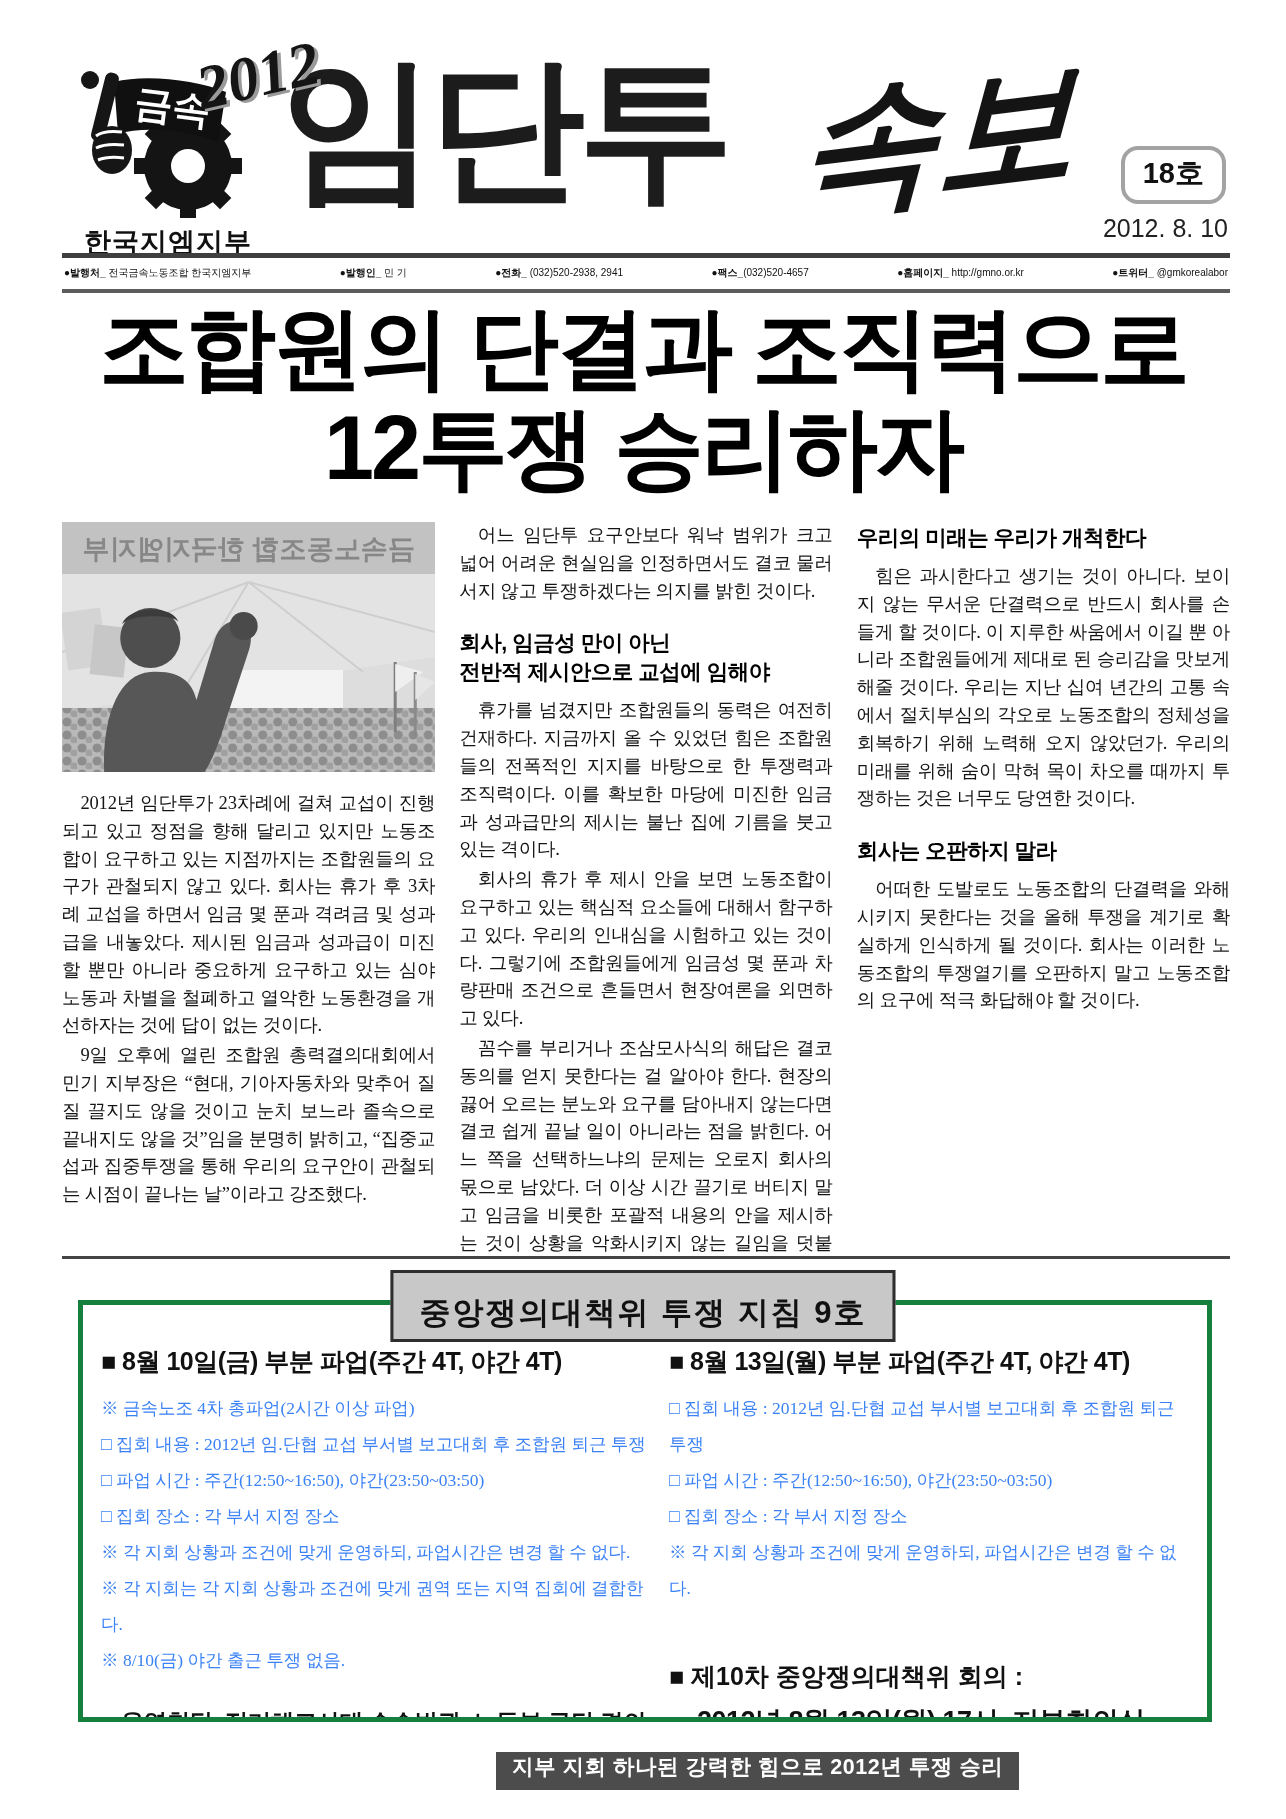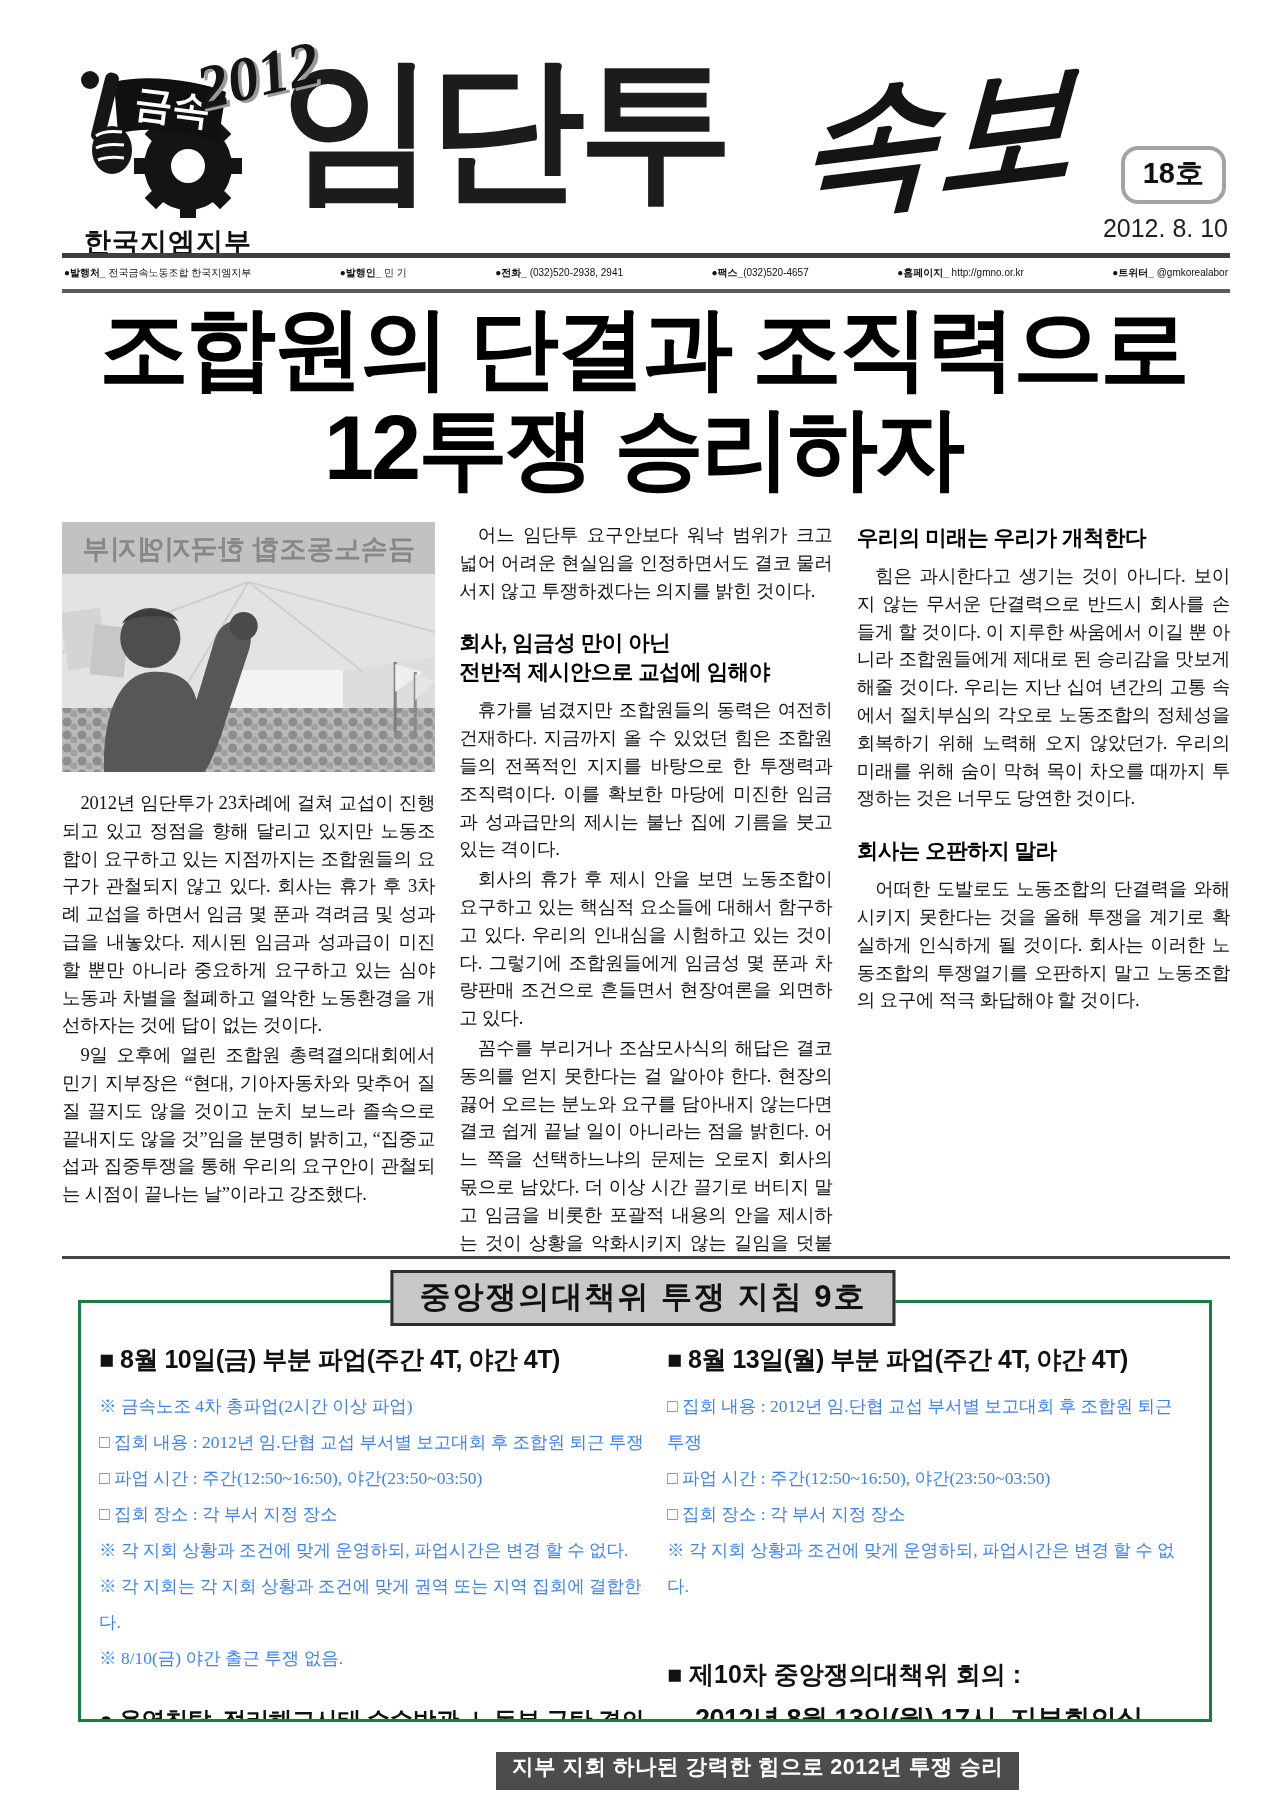--- a/index.html
+++ b/index.html
@@ -58,25 +58,25 @@
   }
   .subhead {
     font-family:"Liberation Sans", sans-serif; font-weight:800; font-size:21.5px;
     line-height:29px; margin:24px 0 10px; letter-spacing:-0.5px; color:#000;
   }
   .subhead.first { margin-top:2px; }
   
   .divider { position:absolute; left:62px; right:56px; top:1256px; border-top:3px solid #454545; }
   .dbox {
     position:absolute; left:78px; top:1300px; width:1134px; height:422px;
-    border:3px solid #15803d; background:#fff; z-index:1;
+    border:5px solid #15803d; background:#fff; z-index:1;
   }
   .dbox-title {
     position:absolute; left:50%; transform:translateX(-50%); top:1270px; z-index:2;
-    background:#c8c8c8; border:3px solid #2e2e2e; padding:3px 26px 5px;
+    background:#c8c8c8; border:3px solid #2e2e2e; padding:19px 26px 5px;
     font-size:31px; font-weight:800; letter-spacing:2px; white-space:nowrap;
   }
   .dbox-inner { display:flex; gap:20px; padding:30px 16px 14px 18px; height:100%; overflow:hidden; }
   .dcol-l { flex:0 0 548px; min-width:0; }
   .dcol-r { flex:1 1 0; min-width:0; }
   .dhead { font-size:25px; font-weight:800; letter-spacing:-0.5px; margin:10px 0 12px; }
   .dhead2 { font-size:23.5px; font-weight:800; letter-spacing:-0.5px; margin:28px 0 12px; }
   .dlist { list-style:none; font-family:"Liberation Serif", serif; font-size:17.5px; line-height:36px; color:#3b82f6; }
   .dmeet-head { font-size:25px; font-weight:700; margin:54px 0 10px; }
   .dmeet-detail { font-size:27px; font-weight:600; margin:0 0 6px 28px; letter-spacing:-0.5px; }

